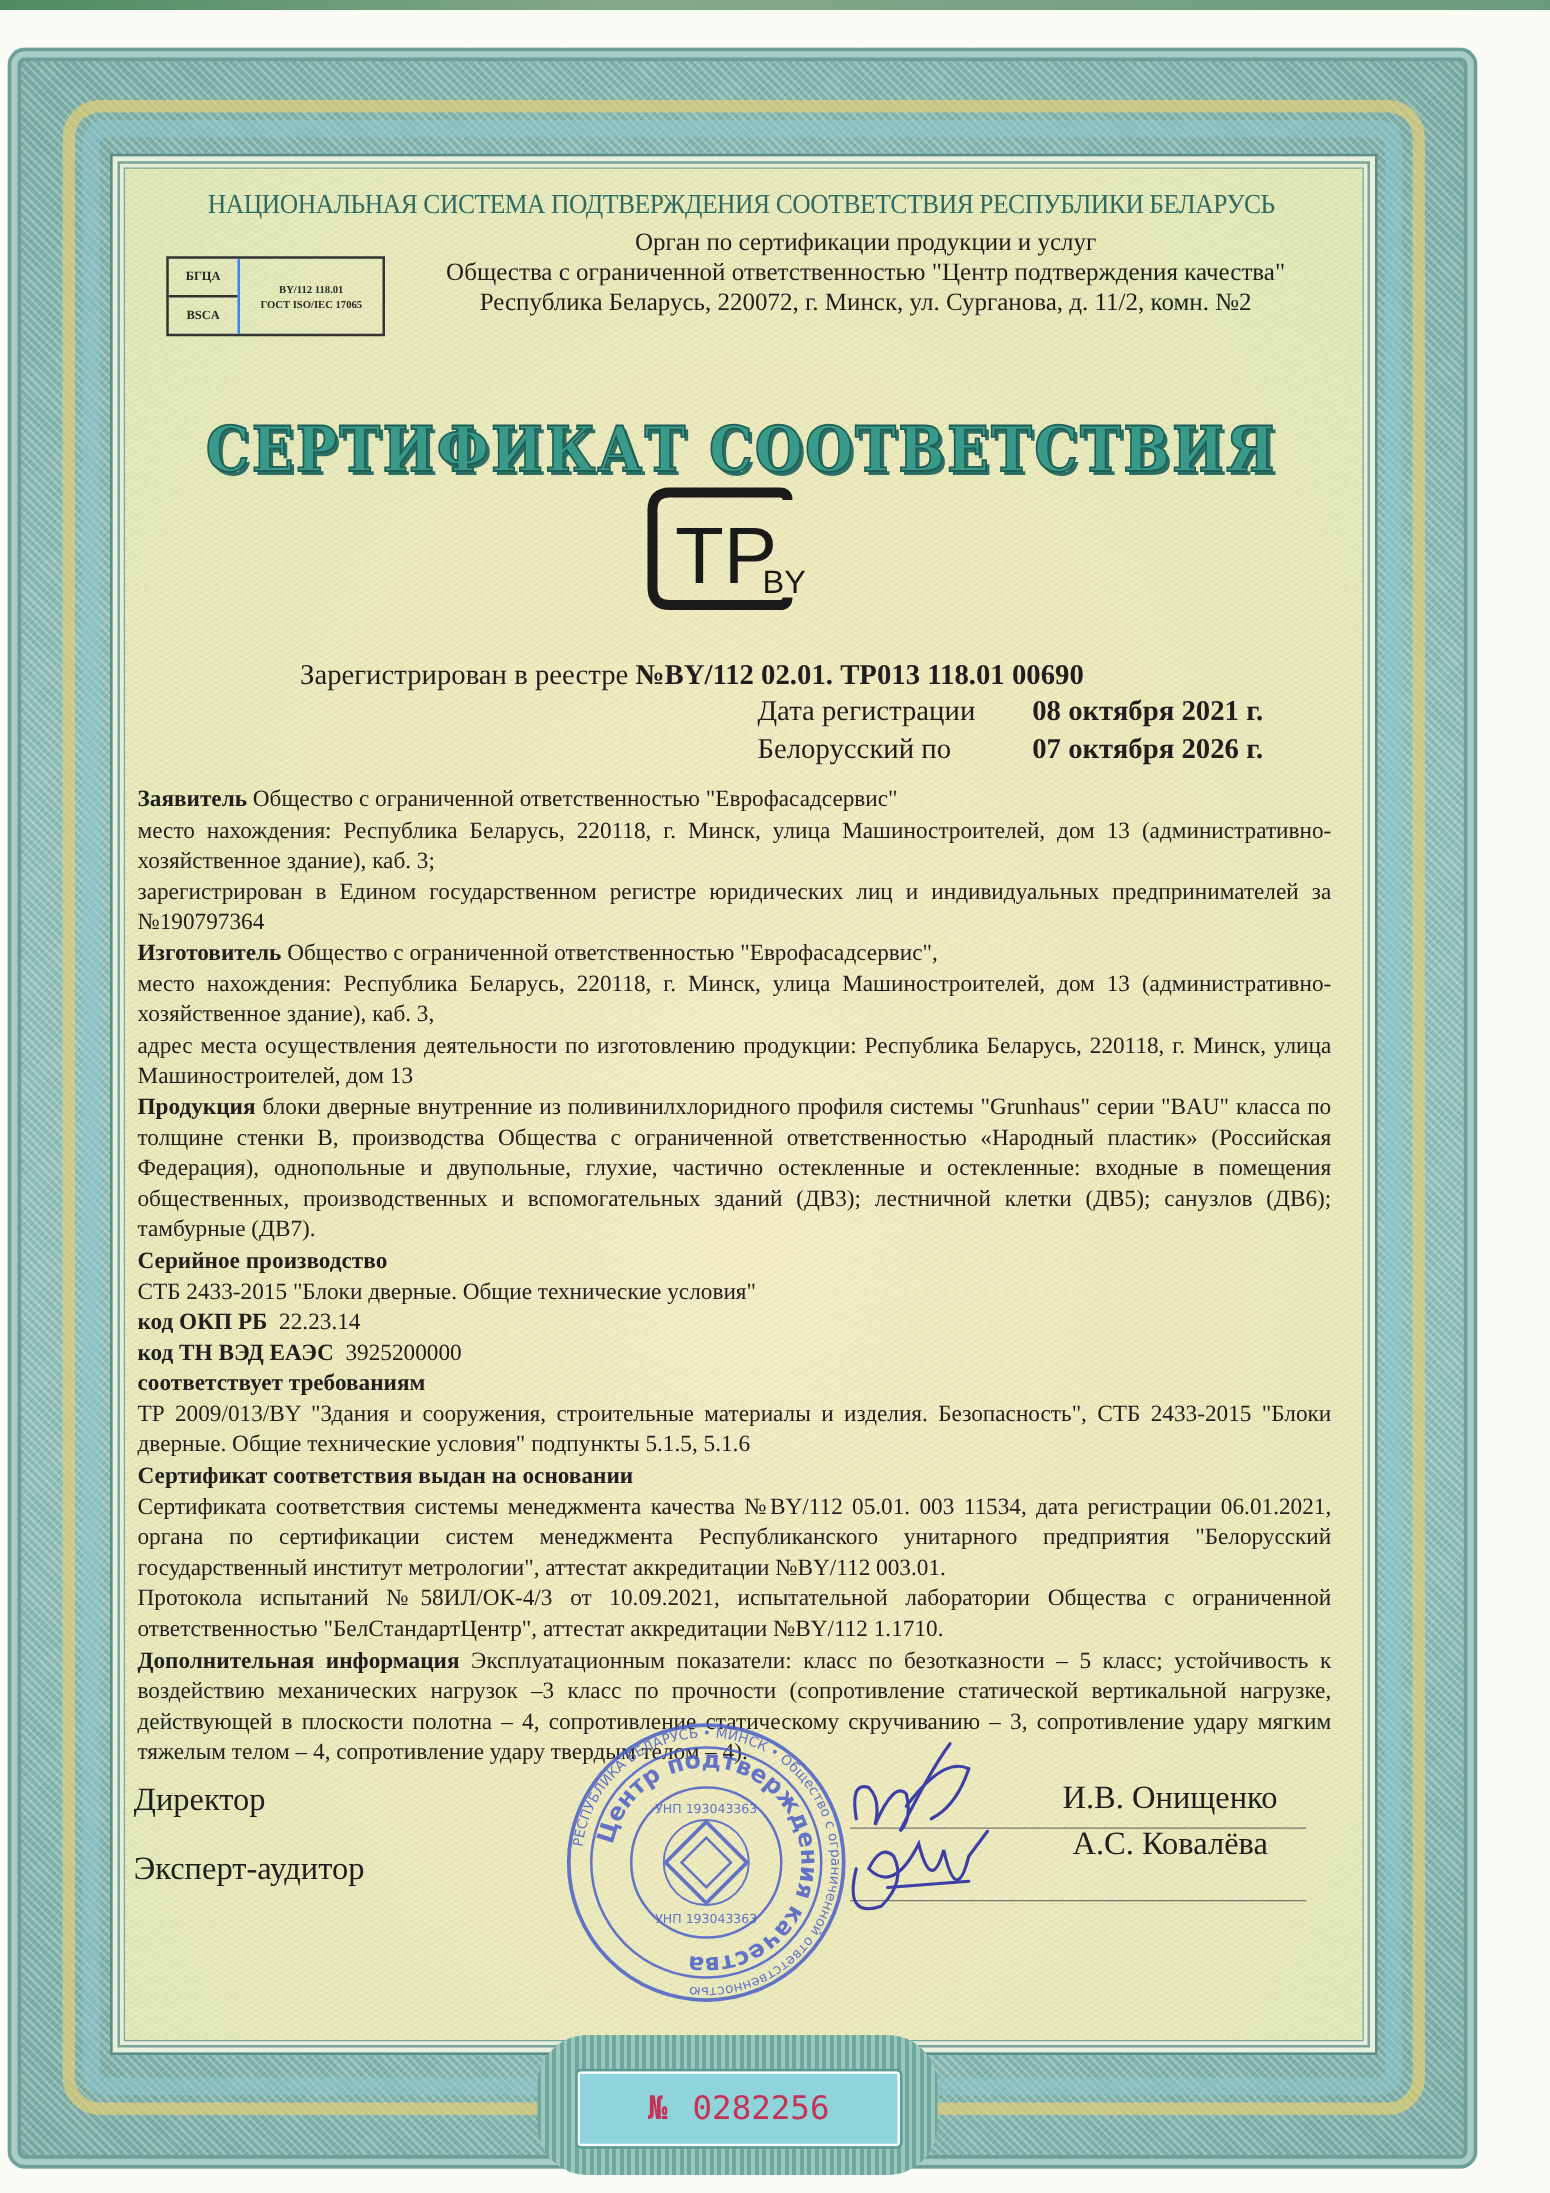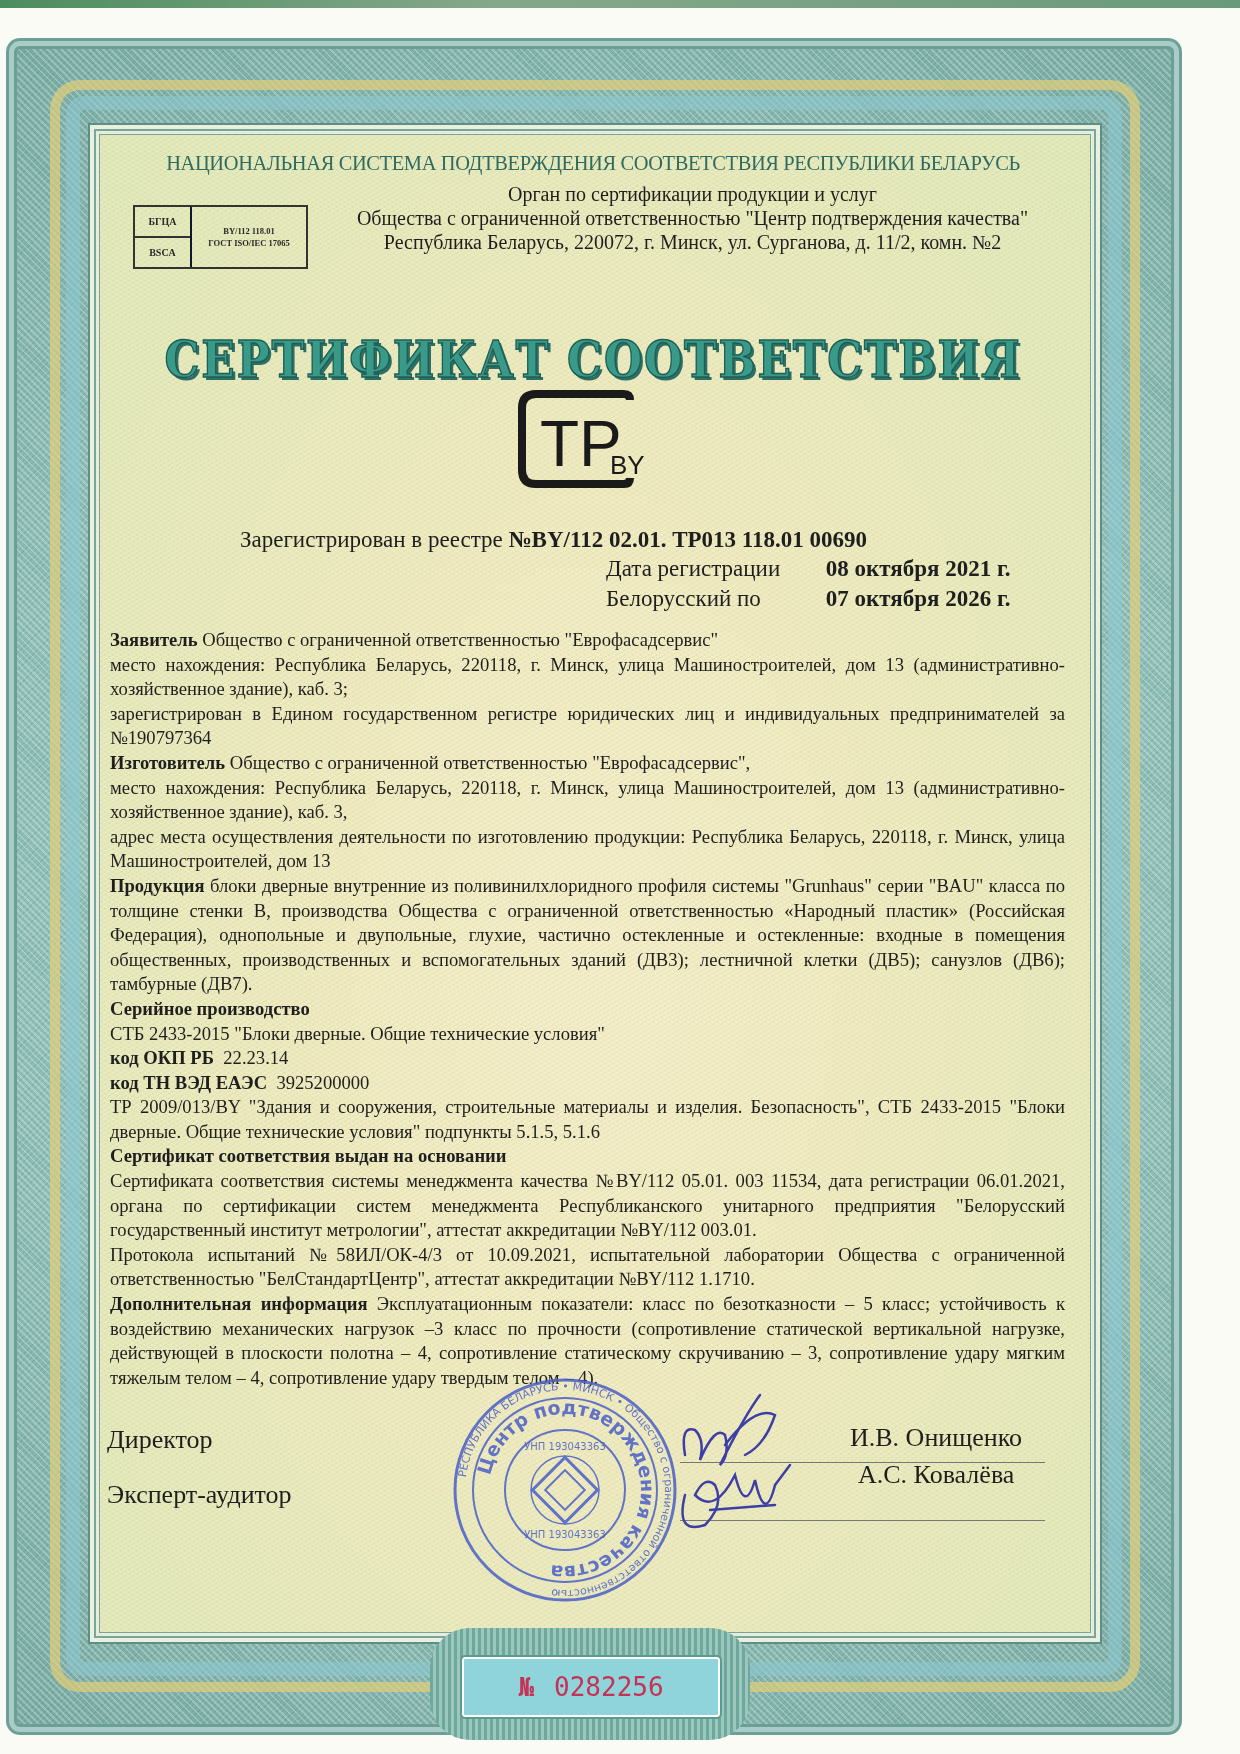--- a/index.html
+++ b/index.html
@@ -41,21 +41,21 @@
   }
   .abs { position:absolute; }
   .national {
     left:88px; top:150px; width:1010px; text-align:center;
     font-size:22px; color:#2f6a62; letter-spacing:-0.4px; transform:scaleX(0.93);
   }
   .accr-box {
     left:133px; top:205px; width:175px; height:64px;
     border:2px solid #333; display:flex; box-sizing:border-box; background:transparent;
   }
-  .accr-left { width:55px; border-right:2px solid #0f172a; display:flex; flex-direction:column; }
+  .accr-left { width:55px; border-right:2px solid #3b82f6; display:flex; flex-direction:column; }
   .accr-left div { flex:1; display:flex; align-items:center; justify-content:center; font-size:10px; font-weight:bold; color:#2a2a2a; }
   .accr-left div:first-child { border-bottom:2px solid #333; }
   .accr-right { flex:1; display:flex; flex-direction:column; align-items:center; justify-content:center; font-size:8.5px; font-weight:bold; color:#2a2a2a; line-height:12px; }
   .body-org { left:320px; top:182px; width:745px; text-align:center; font-size:20px; line-height:24px; color:#1e1e1e; }
   .title {
     left:88px; top:330px; width:1010px; text-align:center;
     font-family:"DejaVu Serif","Liberation Serif",serif; font-size:50px; font-weight:bold;
     color:#3a9a8a; letter-spacing:2px;
     -webkit-text-stroke:1.5px #1f5e54;
     text-shadow: 3px 3px 0 #2d6f64, 1px 1px 0 #e8f5f0;
@@ -159,20 +159,21 @@
   <p><b>Серийное производство</b></p>
   <p>СТБ 2433-2015 "Блоки дверные. Общие технические условия"</p>
   <p>
     <b>код ОКП РБ</b>&nbsp;
     <span>22.23.14</span>
   </p>
   <p>
     <b>код ТН ВЭД ЕАЭС</b>&nbsp;
     <span>3925200000</span>
   </p>
+  <p><b>соответствует требованиям</b></p>
   <p>ТР 2009/013/BY "Здания и сооружения, строительные материалы и изделия. Безопасность", СТБ 2433-2015 "Блоки дверные. Общие технические условия" подпункты 5.1.5, 5.1.6</p>
   <p><b>Сертификат соответствия выдан на основании</b></p>
   <p>Сертификата соответствия системы менеджмента качества №BY/112 05.01. 003 11534, дата регистрации 06.01.2021, органа по сертификации систем менеджмента Республиканского унитарного предприятия "Белорусский государственный институт метрологии", аттестат аккредитации №BY/112 003.01.</p>
   <p>Протокола испытаний №58ИЛ/ОК-4/3 от 10.09.2021, испытательной лаборатории Общества с ограниченной ответственностью "БелСтандартЦентр", аттестат аккредитации №BY/112 1.1710.</p>
   <p>
     <b>Дополнительная информация</b>
     <span>Эксплуатационным показатели: класс по безотказности – 5 класс; устойчивость к воздействию механических нагрузок –3 класс по прочности (сопротивление статической вертикальной нагрузке, действующей в плоскости полотна – 4, сопротивление статическому скручиванию – 3, сопротивление удару мягким тяжелым телом – 4, сопротивление удару твердым телом – 4).</span>
   </p>
 </div>
 

